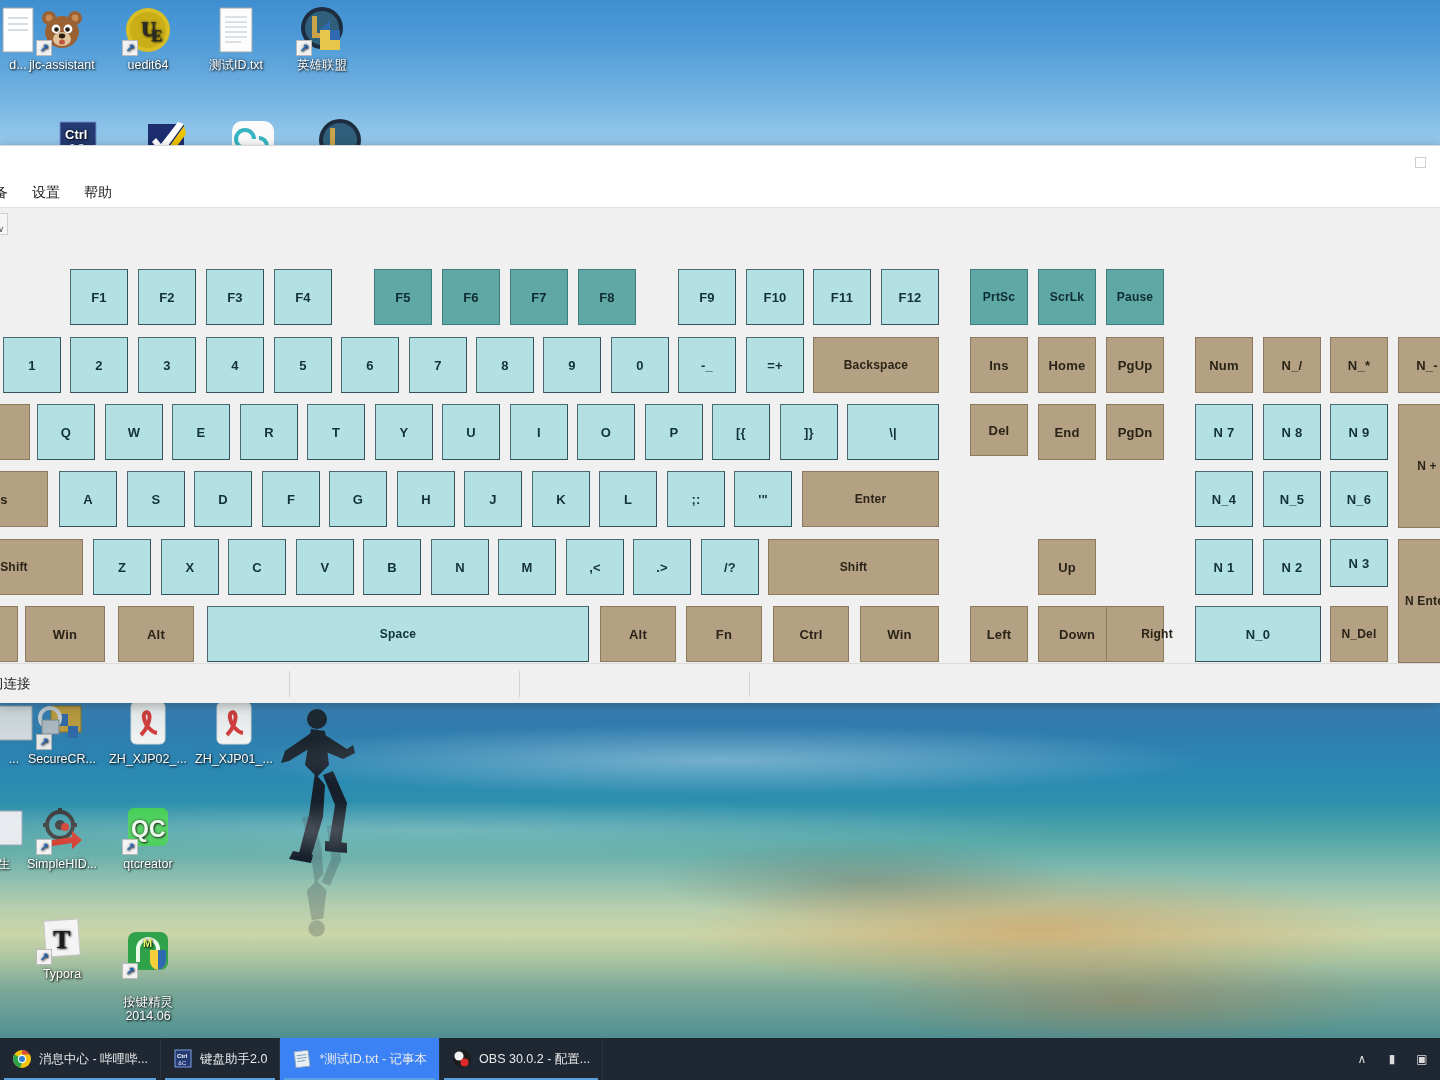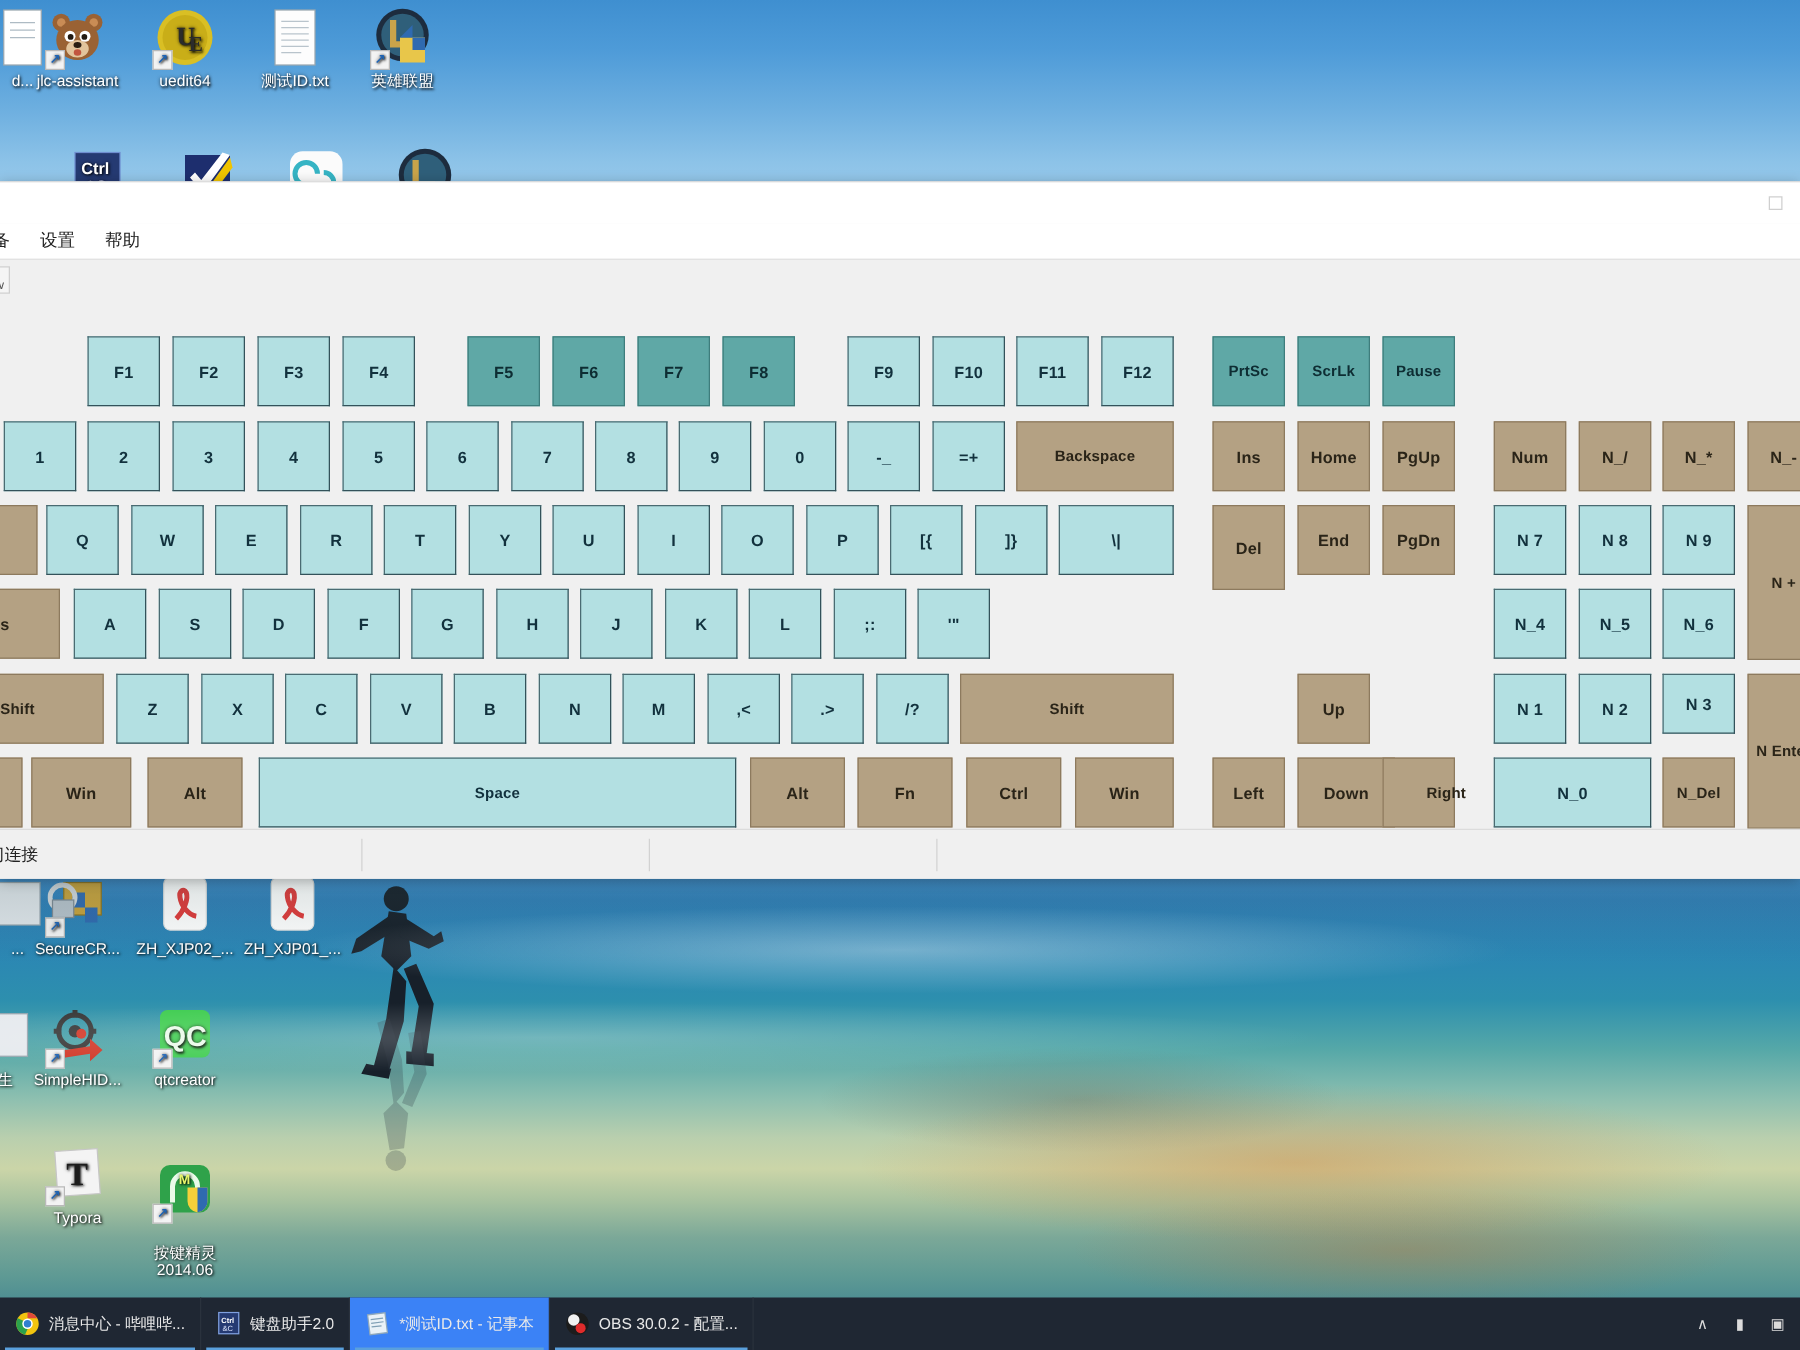--- a/index.html
+++ b/index.html
@@ -565,21 +565,21 @@
       </div>
       <div class="key " style="left: 712px; top: 165px; width: 58px; height: 56px;">
         <span>[{</span>
       </div>
       <div class="key " style="left: 780px; top: 165px; width: 58px; height: 56px;">
         <span>]}</span>
       </div>
       <div class="key " style="left: 847px; top: 165px; width: 92px; height: 56px;">
         <span>\|</span>
       </div>
-      <div class="key mod" style="left: 970px; top: 165px; width: 58px; height: 68px;">
+      <div class="key mod" style="left: 970px; top: 165px; width: 58px; height: 52px;">
         <span>Del</span>
       </div>
       <div class="key mod" style="left: 1038px; top: 165px; width: 58px; height: 56px;">
         <span>End</span>
       </div>
       <div class="key mod" style="left: 1106px; top: 165px; width: 58px; height: 56px;">
         <span>PgDn</span>
       </div>
       <div class="key " style="left: 1195px; top: 165px; width: 58px; height: 56px;">
         <span>N 7</span>
@@ -618,20 +618,23 @@
         <span>K</span>
       </div>
       <div class="key " style="left: 599px; top: 232px; width: 58px; height: 56px;">
         <span>L</span>
       </div>
       <div class="key " style="left: 667px; top: 232px; width: 58px; height: 56px;">
         <span>;:</span>
       </div>
       <div class="key " style="left: 734px; top: 232px; width: 58px; height: 56px;">
         <span>'"</span>
+      </div>
+      <div class="key mod small" style="left: 802px; top: 232px; width: 137px; height: 56px;">
+        <span>Enter</span>
       </div>
       <div class="key " style="left: 1195px; top: 232px; width: 58px; height: 56px;">
         <span>N_4</span>
       </div>
       <div class="key " style="left: 1263px; top: 232px; width: 58px; height: 56px;">
         <span>N_5</span>
       </div>
       <div class="key " style="left: 1330px; top: 232px; width: 58px; height: 56px;">
         <span>N_6</span>
       </div>

